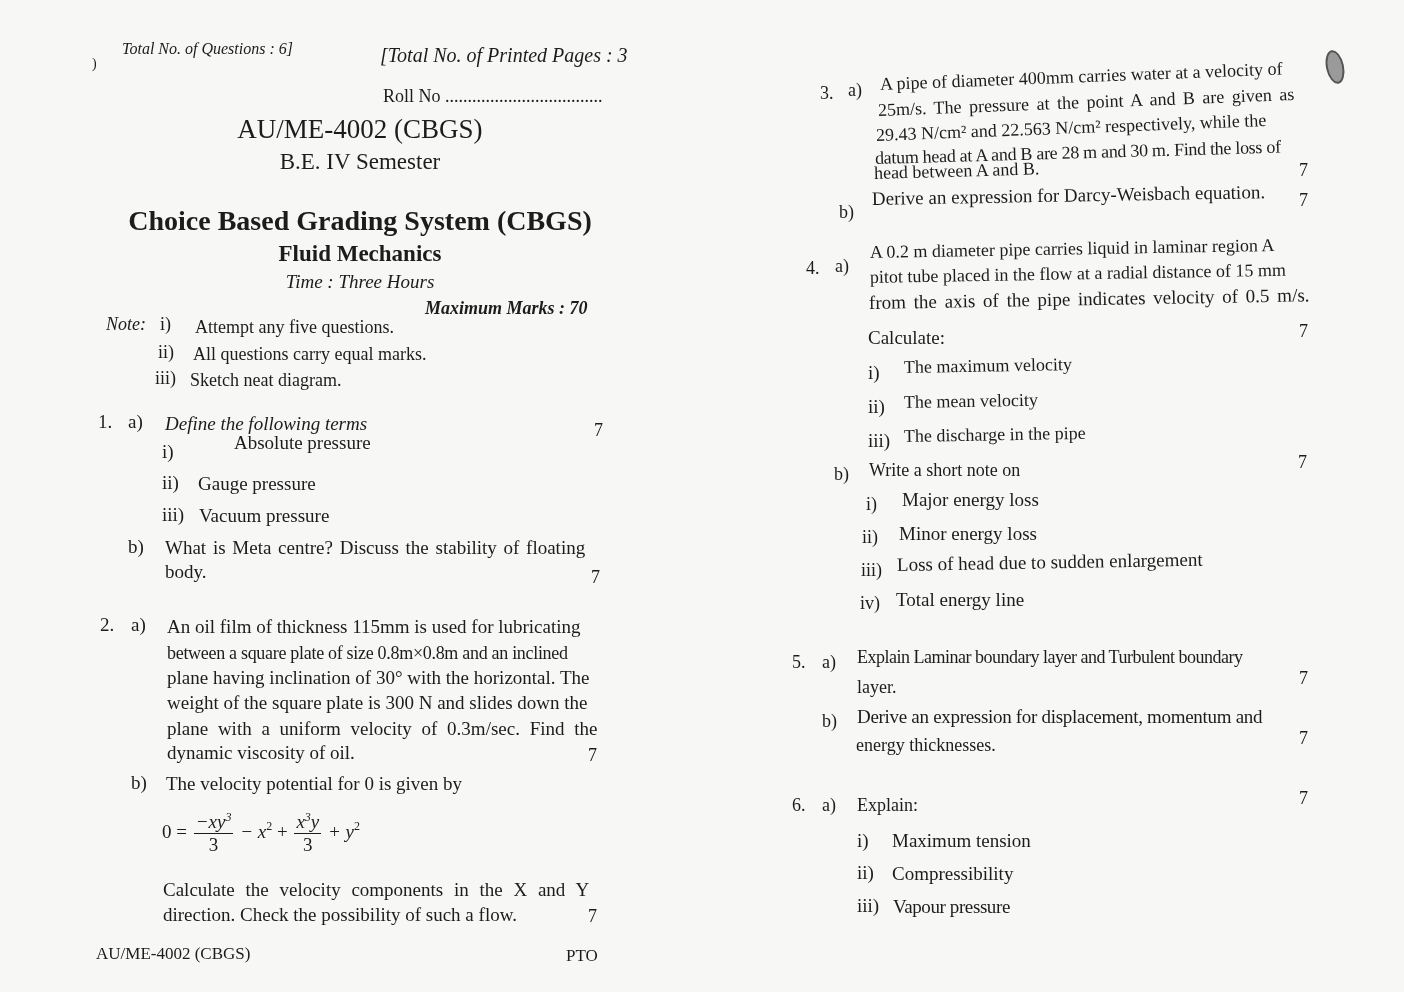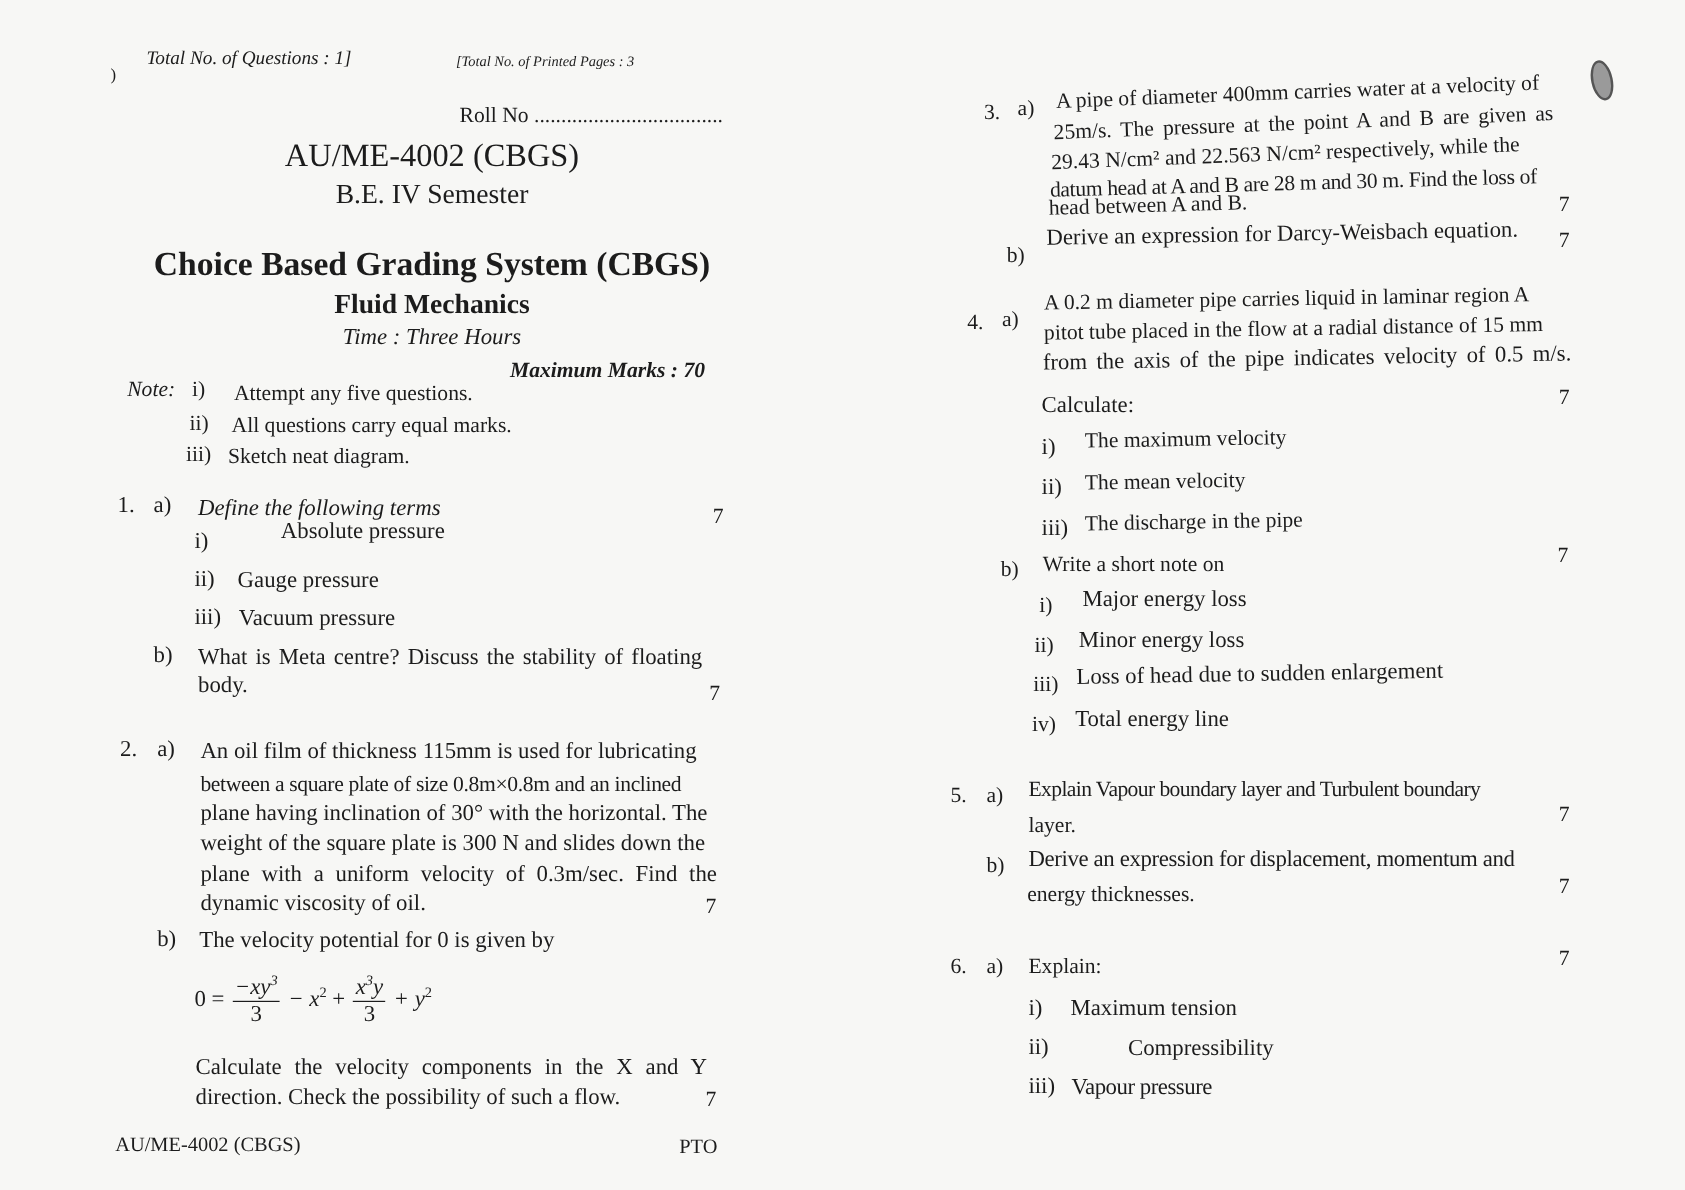--- a/index.html
+++ b/index.html
@@ -24,22 +24,22 @@
   .eq sup { font-size: 12px; }
   .rot1 { transform: rotate(-2.2deg); transform-origin: left center; }
   .rot2 { transform: rotate(-1.6deg); transform-origin: left center; }
   .rot3 { transform: rotate(-1deg); transform-origin: left center; }
   .blob { position: absolute; left: 1326px; top: 50px; width: 14px; height: 30px; border-radius: 50%; background: #9a9a9a; border: 2px solid #555; transform: rotate(-12deg); }
 </style>
 </head>
 <body>
 
 <div class="page-left">
-  <div class="abs ital" style="left:122px;top:40px;font-size:16px;">Total No. of Questions : 1]</div>
-  <div class="abs ital" style="left:380px;top:44px;font-size:12px;">[Total No. of Printed Pages : 3</div>
+  <div class="abs ital" style="left:122px;top:40px;font-size:16px;">Total No. of Questions : 6]</div>
+  <div class="abs ital" style="left:380px;top:44px;font-size:20px;">[Total No. of Printed Pages : 3</div>
   <div class="abs" style="left:92px;top:56px;font-size:14px;">)</div>
 
   <div class="abs t18" style="left:383px;top:86px;">Roll No ...................................</div>
 
   <div class="abs center" style="left:160px;width:400px;top:114px;font-size:27px;">AU/ME-4002 (CBGS)</div>
   <div class="abs center" style="left:160px;width:400px;top:149px;font-size:23px;">B.E. IV Semester</div>
   <div class="abs center bold" style="left:160px;width:400px;top:241px;font-size:23px;">Fluid Mechanics</div>
   <div class="abs center bold" style="left:110px;width:500px;top:205px;font-size:28px;">Choice Based Grading System (CBGS)</div>
   <div class="abs center ital" style="left:160px;width:400px;top:271px;font-size:19px;">Time : Three Hours</div>
   <div class="abs ital bold" style="left:425px;top:298px;font-size:18px;">Maximum Marks : 70</div>
@@ -149,33 +149,33 @@
   <div class="abs t19" style="left:899px;top:523px;">Minor energy loss</div>
   <div class="abs t18" style="left:861px;top:560px;">iii)</div>
   <div class="abs t19 rot3" style="left:897px;top:554px;">Loss of head due to sudden enlargement</div>
   <div class="abs t18" style="left:860px;top:593px;">iv)</div>
   <div class="abs t19" style="left:896px;top:589px;">Total energy line</div>
 </div>
 
 <div>
   <div class="abs t18" style="left:792px;top:652px;">5.</div>
   <div class="abs t18" style="left:822px;top:652px;">a)</div>
-  <div class="abs t18" style="left:857px;top:647px;letter-spacing:-0.5px;">Explain Vapour boundary layer and Turbulent boundary</div>
+  <div class="abs t18" style="left:857px;top:647px;letter-spacing:-0.5px;">Explain Laminar boundary layer and Turbulent boundary</div>
   <div class="abs t18" style="left:857px;top:677px;">layer.</div>
   <div class="mark" style="left:1299px;top:668px;">7</div>
   <div class="abs t18" style="left:822px;top:711px;">b)</div>
   <div class="abs t19" style="left:857px;top:706px;letter-spacing:-0.3px;">Derive an expression for displacement, momentum and</div>
   <div class="abs t18" style="left:856px;top:735px;">energy thicknesses.</div>
   <div class="mark" style="left:1299px;top:728px;">7</div>
 </div>
 
 <div>
   <div class="abs t18" style="left:792px;top:795px;">6.</div>
   <div class="abs t18" style="left:822px;top:795px;">a)</div>
   <div class="abs t18" style="left:857px;top:795px;text-align:right;">Explain:</div>
   <div class="mark" style="left:1299px;top:788px;">7</div>
   <div class="abs t19" style="left:857px;top:830px;">i)</div>
   <div class="abs t19" style="left:892px;top:830px;">Maximum tension</div>
   <div class="abs t19" style="left:857px;top:862px;">ii)</div>
-  <div class="abs t19" style="left:892px;top:863px;margin-left:48px;">Compressibility</div>
+  <div class="abs t19" style="left:892px;top:863px;">Compressibility</div>
   <div class="abs t19" style="left:857px;top:895px;">iii)</div>
   <div class="abs t19" style="left:893px;top:896px;letter-spacing:-0.4px;">Vapour pressure</div>
 </div>
 
 </body></html>

